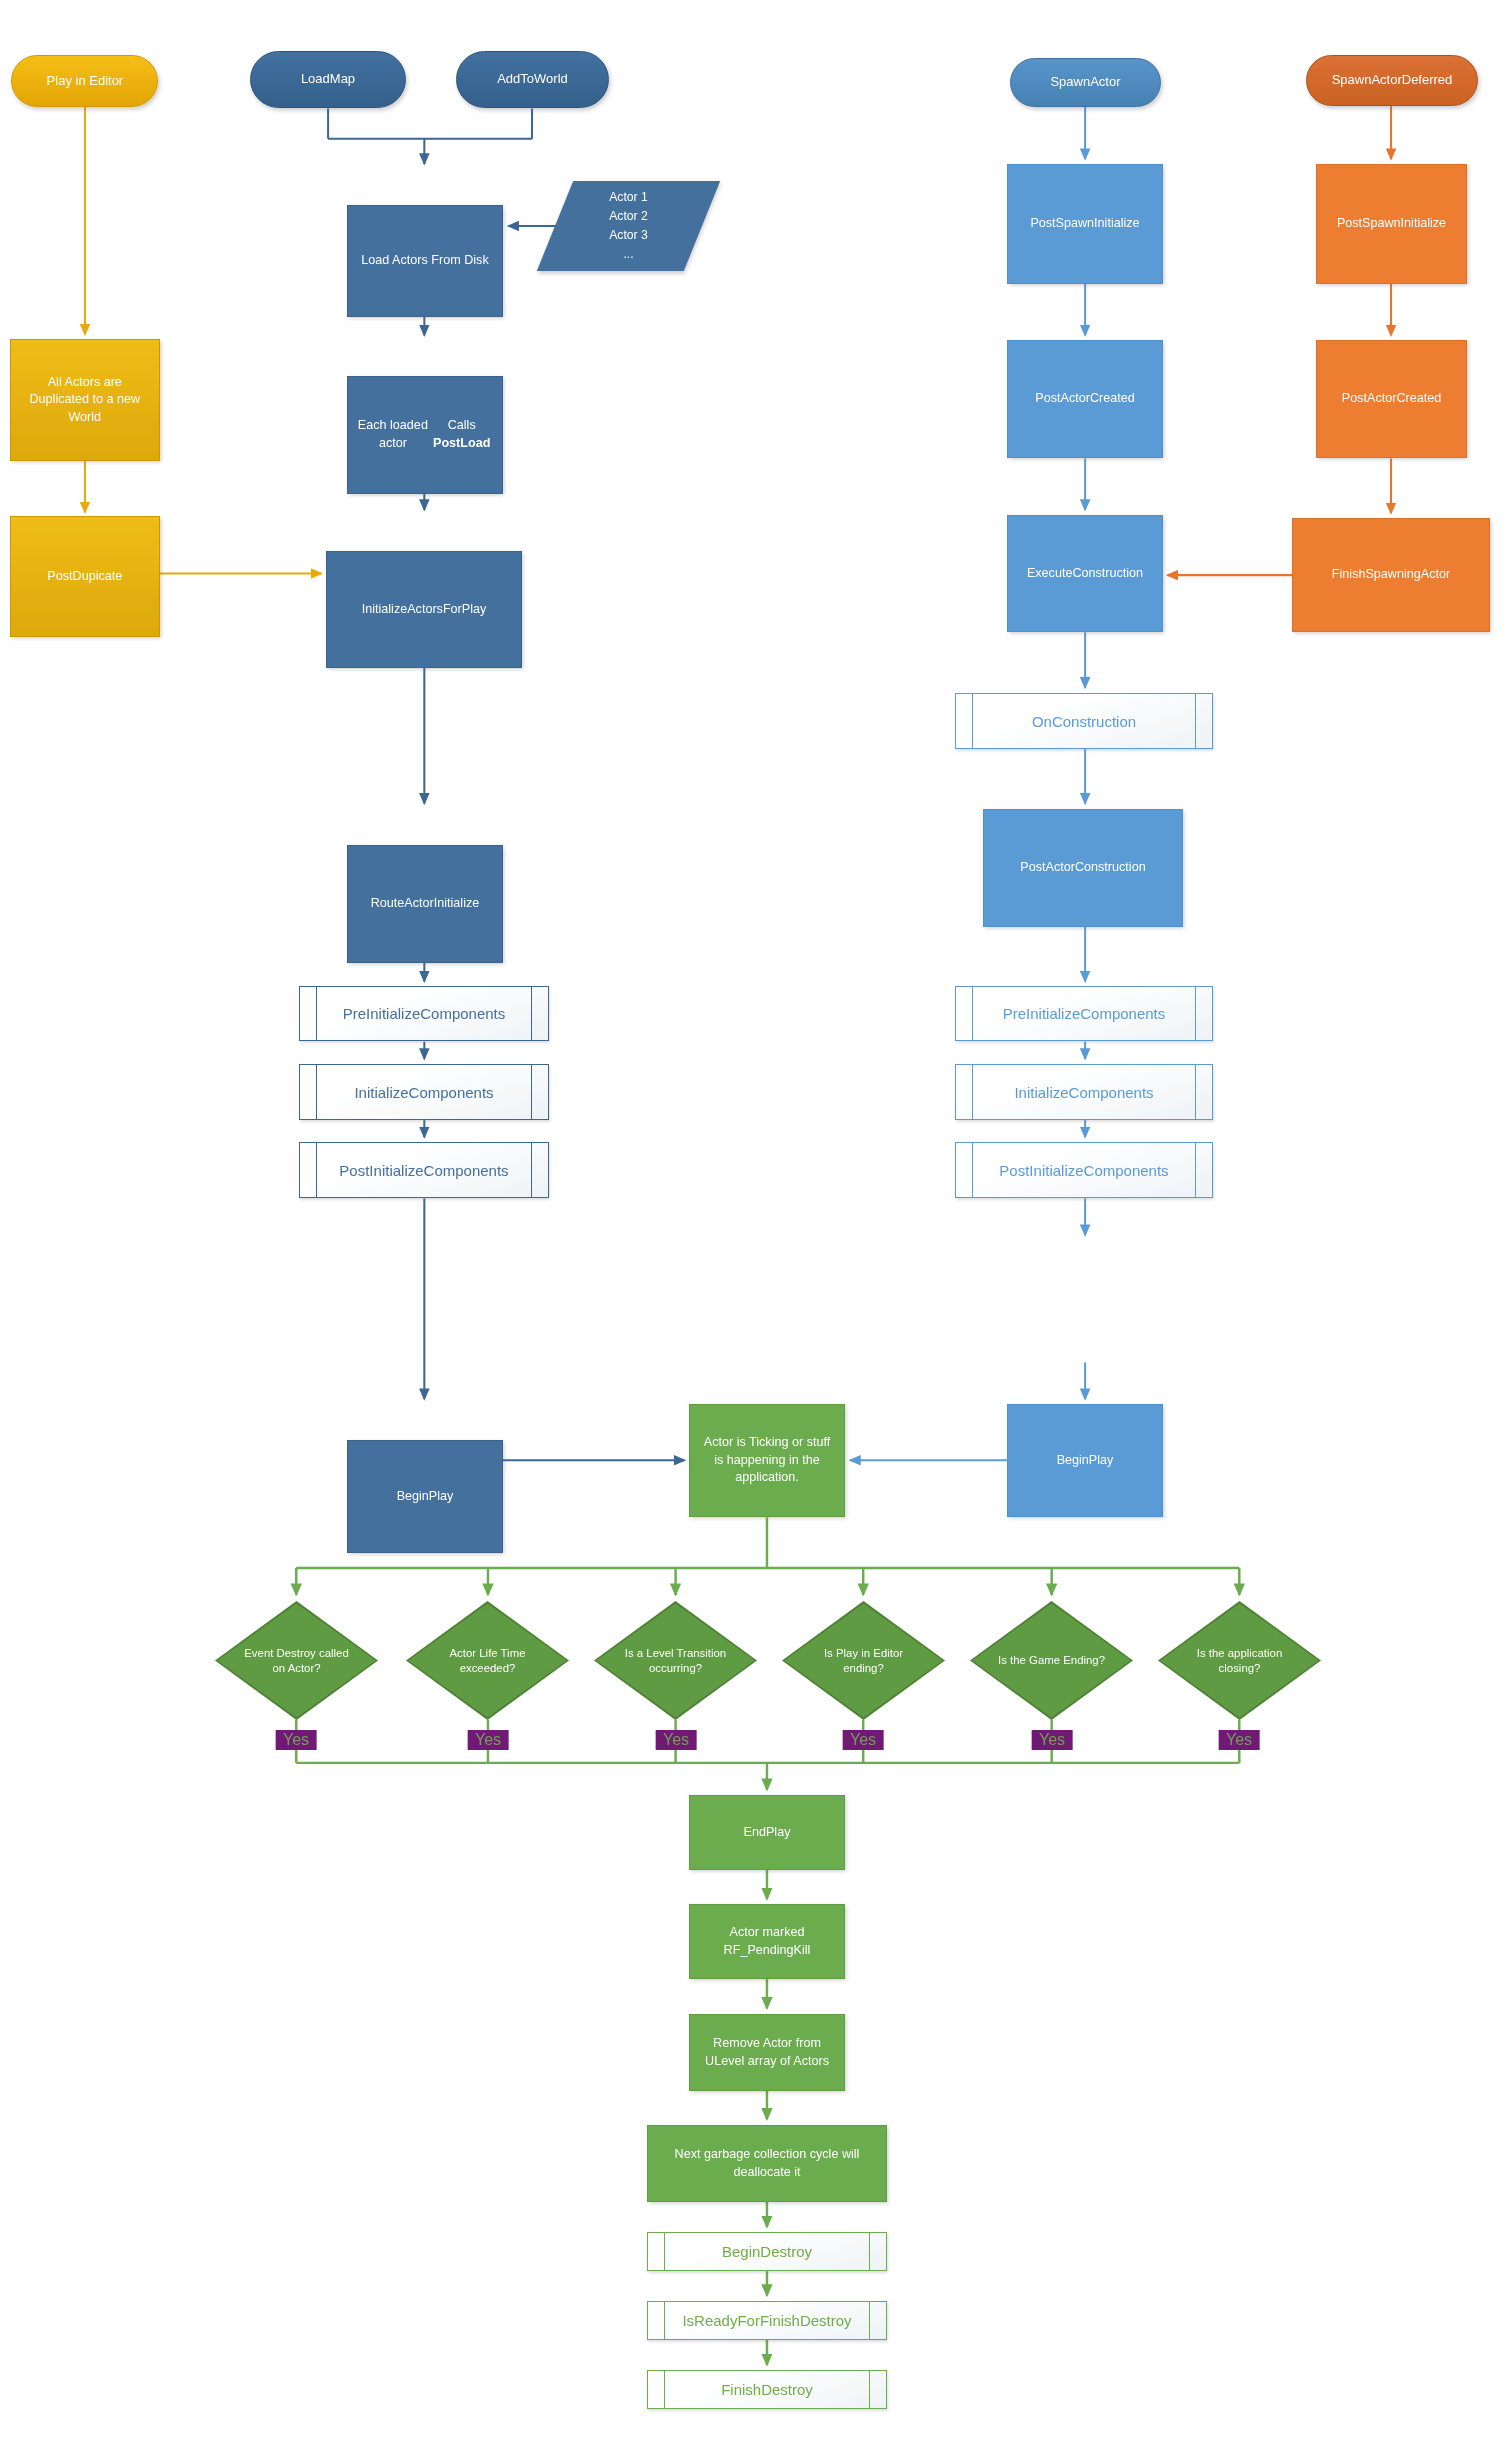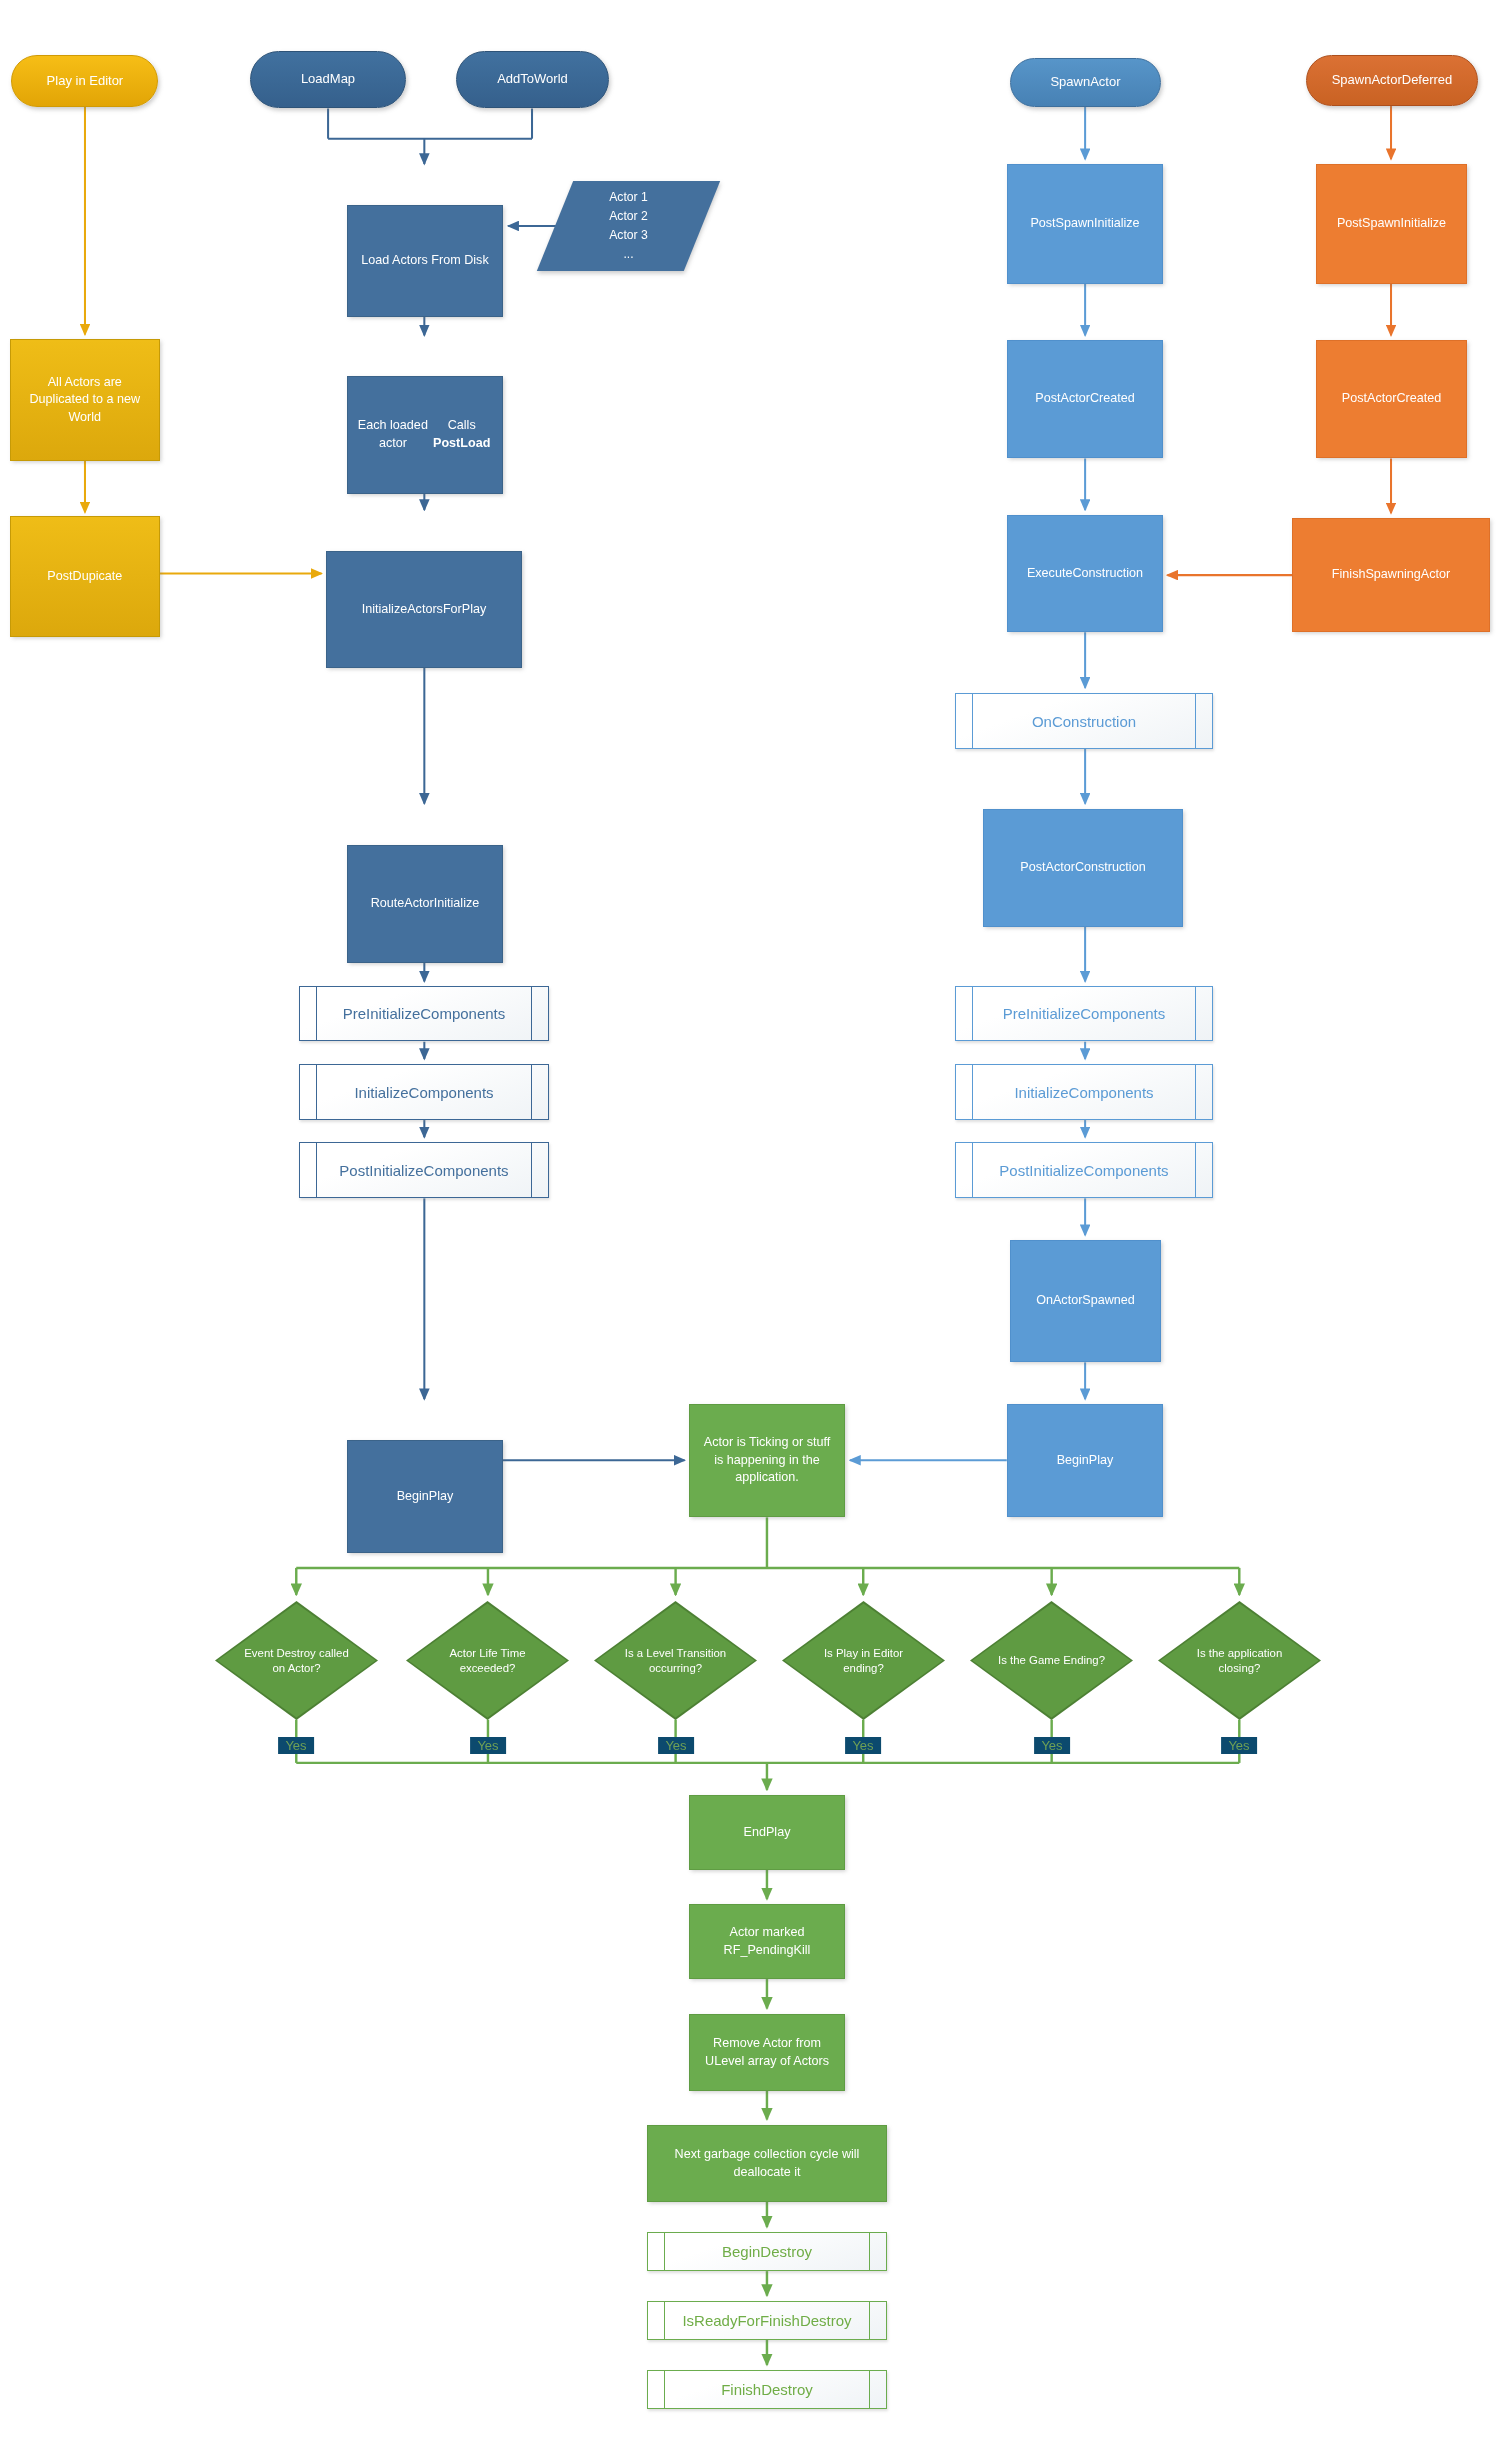--- a/index.html
+++ b/index.html
@@ -47,22 +47,22 @@
     font-size:12.2px;line-height:1.55;
   }
   .diamond{position:absolute;z-index:1;}
   .d-border{position:absolute;inset:0;background:#4D8034;
     clip-path:polygon(50% 0,100% 50%,50% 100%,0 50%);}
   .d-fill{position:absolute;inset:2.4px;background:#5F9B42;
     clip-path:polygon(50% 0,100% 50%,50% 100%,0 50%);}
   .d-label{position:absolute;inset:0;display:flex;align-items:center;justify-content:center;
     text-align:center;color:#fff;font-size:11.4px;line-height:1.3;padding:0 28px;box-sizing:border-box;}
   .yes{
-    position:absolute;z-index:2;transform:translateX(-50%);background:#0c4a6e;
-    color:#6FA055;font-size:13px;padding:0.8px 7.3px;margin-top:7px;
+    position:absolute;z-index:2;transform:translateX(-50%);background:#701a75;
+    color:#6FA055;font-size:16px;padding:0.8px 7.3px;
   }
   .bold{font-weight:bold;}
 </style>
 </head>
 <body>
 
 <div class="canvas">
 
   <svg class="wires" width="1507" height="2462" viewBox="0 0 1847 3018">
     <defs>
@@ -228,23 +228,20 @@
   </div>
   <div class="node sub sub-lt" style="left:955px;top:986px;width:258px;height:55px">
     <span>PreInitializeComponents</span>
   </div>
   <div class="node sub sub-lt" style="left:955px;top:1064px;width:258px;height:56px">
     <span>InitializeComponents</span>
   </div>
   <div class="node sub sub-lt" style="left:955px;top:1142px;width:258px;height:56px">
     <span>PostInitializeComponents</span>
   </div>
-  <div class="node box-ltblue" style="left:1010px;top:1240px;width:151px;height:122px">
-    <span>OnActorSpawned</span>
-  </div>
   <div class="node box-ltblue" style="left:1007px;top:1404px;width:156px;height:113px">
     <span>BeginPlay</span>
   </div>
 
   <div class="node pill pill-orange" style="left:1306px;top:55px;width:172px;height:51px">
     <span>SpawnActorDeferred</span>
   </div>
   <div class="node box-orange" style="left:1316px;top:164px;width:151px;height:120px">
     <span>PostSpawnInitialize</span>
   </div>

